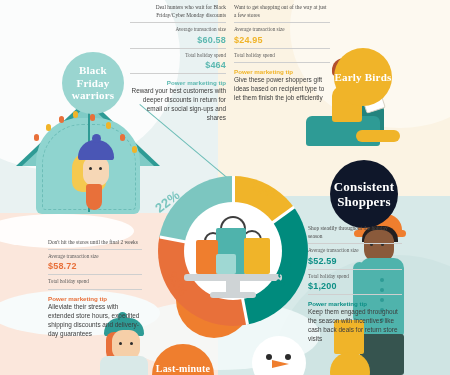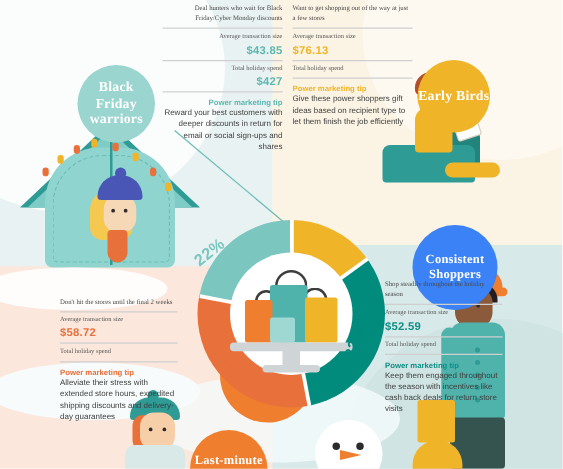--- a/index.html
+++ b/index.html
@@ -135,21 +135,21 @@
   .tray-base{position:absolute;left:52px;top:116px;width:46px;height:6px;
     background:#cfd4d6;border-radius:3px;}
 
   
   .badge{position:absolute;border-radius:50%;display:flex;align-items:center;
     justify-content:center;text-align:center;color:#fff;font-weight:bold;
     font-size:11px;line-height:1.18;letter-spacing:.2px;
     font-family:"Liberation Serif",serif;}
   .badge-bf{left:62px;top:52px;width:62px;height:62px;background:#9ad5d0;}
   .badge-eb{right:58px;top:48px;width:58px;height:58px;background:#f0b429;}
-  .badge-cs{right:52px;top:180px;width:68px;height:68px;background:#3b82f6;font-size:10px;}
+  .badge-cs{right:52px;top:160px;width:68px;height:68px;background:#0f172a;font-size:13px;}
   .badge-lm{left:152px;top:344px;width:62px;height:62px;background:#ef7e2e;font-size:10px;}
 
   
   .stats{position:absolute;width:96px;}
   .stats .lead{font-size:5.4px;line-height:1.5;color:#4a4a4a;
     font-family:"Liberation Serif",serif;}
   .rule{height:1px;background:#cfcfcf;margin:3px 0;}
   .lbl{font-size:5.2px;color:#5a5a5a;font-family:"Liberation Serif",serif;line-height:1.4;}
   .val{font-size:9px;font-weight:bold;letter-spacing:.2px;margin-top:1px;
     font-family:"Liberation Sans",sans-serif;}
@@ -298,48 +298,49 @@
 
   <div class="badge badge-eb">Early Birds</div>
   <div class="badge badge-bf">Black Friday warriors</div>
   <div class="badge badge-cs">Consistent Shoppers</div>
   <div class="badge badge-lm">Last-minute Shoppers</div>
 
   <div class="stats stats-bf">
     <div class="lead">Deal hunters who wait for Black Friday/Cyber Monday discounts</div>
     <div class="rule"></div>
     <div class="lbl">Average transaction size</div>
-    <div class="val c-teal">$43.85</div>
+    <div class="val c-teal">$60.58</div>
     <div class="rule"></div>
     <div class="lbl">Total holiday spend</div>
-    <div class="val c-teal">$427</div>
+    <div class="val c-teal">$464</div>
     <div class="rule"></div>
     <div class="tiphead c-teal">Power marketing tip</div>
     <div class="tipbody">Reward your best customers with deeper discounts in return for email or social sign-ups and shares</div>
   </div>
 
   <div class="stats stats-eb">
     <div class="lead">Want to get shopping out of the way at just a few stores</div>
     <div class="rule"></div>
     <div class="lbl">Average transaction size</div>
-    <div class="val c-yellow">$76.13</div>
+    <div class="val c-yellow">$24.95</div>
     <div class="rule"></div>
     <div class="lbl">Total holiday spend</div>
     <div class="rule"></div>
     <div class="tiphead c-yellow">Power marketing tip</div>
     <div class="tipbody">Give these power shoppers gift ideas based on recipient type to let them finish the job efficiently</div>
   </div>
 
   <div class="stats stats-cs">
     <div class="lead">Shop steadily throughout the holiday season</div>
     <div class="rule"></div>
     <div class="lbl">Average transaction size</div>
     <div class="val c-dteal">$52.59</div>
     <div class="rule"></div>
     <div class="lbl">Total holiday spend</div>
+    <div class="val c-dteal">$1,200</div>
     <div class="rule"></div>
     <div class="tiphead c-dteal">Power marketing tip</div>
     <div class="tipbody">Keep them engaged throughout the season with incentives like cash back deals for return store visits</div>
   </div>
 
   <div class="stats stats-lm">
     <div class="lead">Don't hit the stores until the final 2 weeks</div>
     <div class="rule"></div>
     <div class="lbl">Average transaction size</div>
     <div class="val c-orange">$58.72</div>

